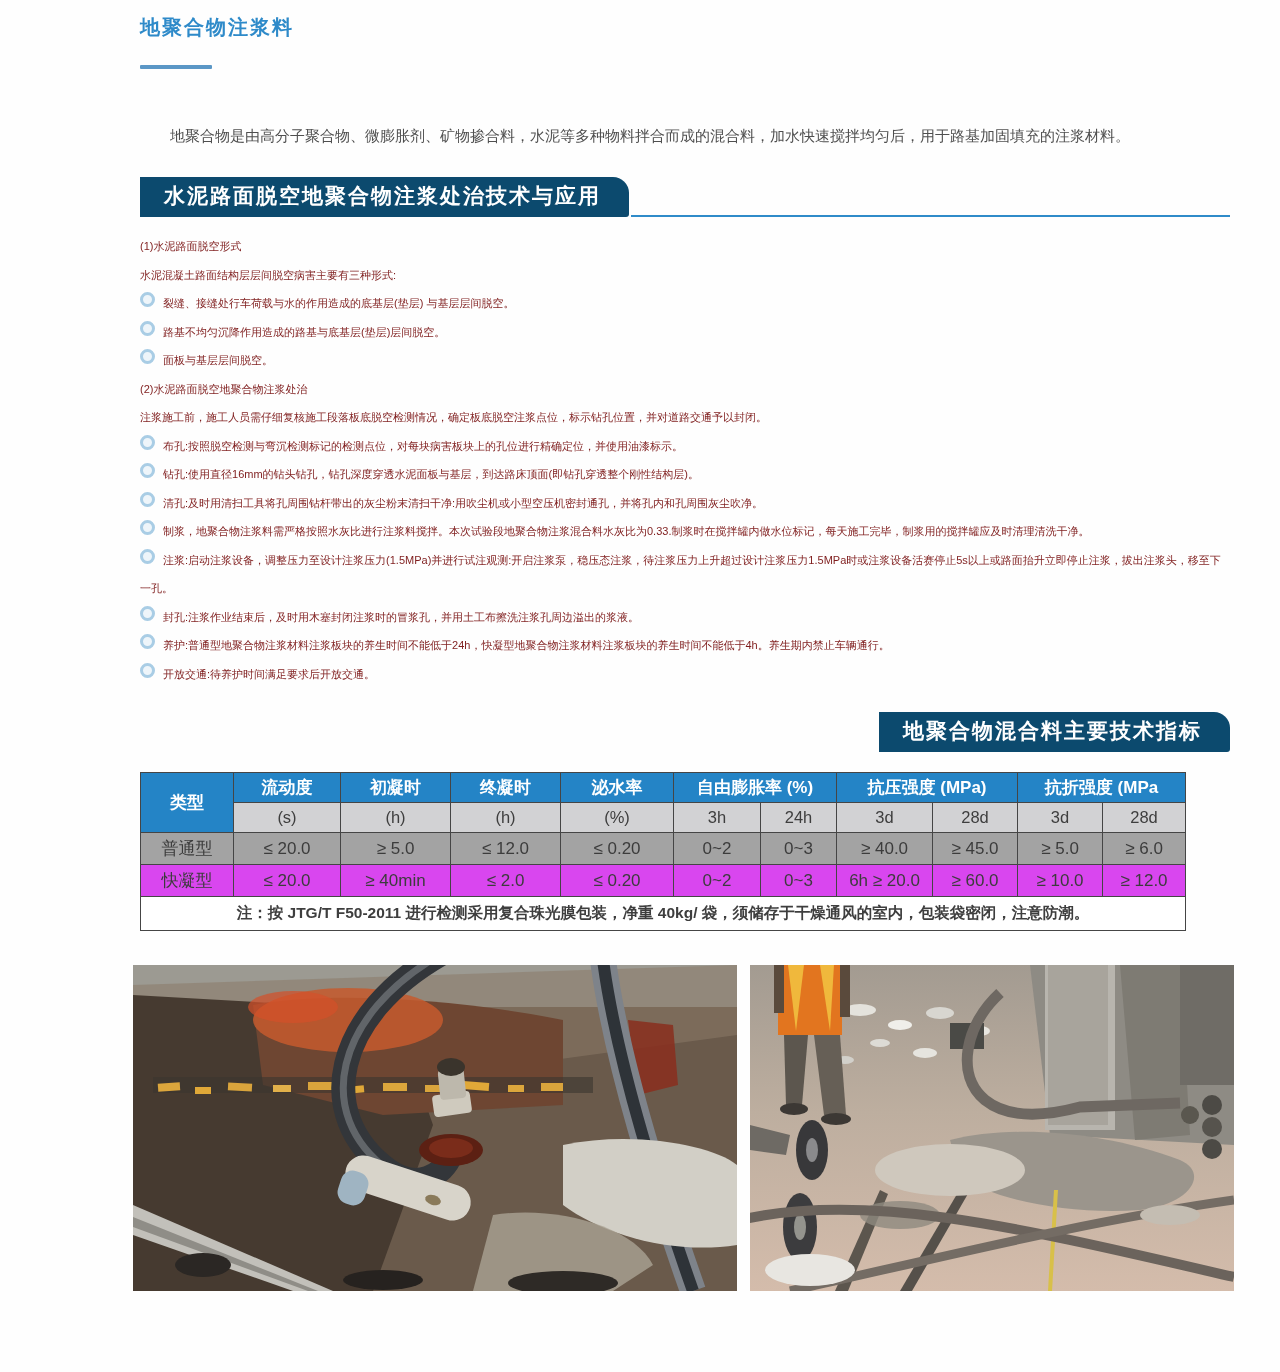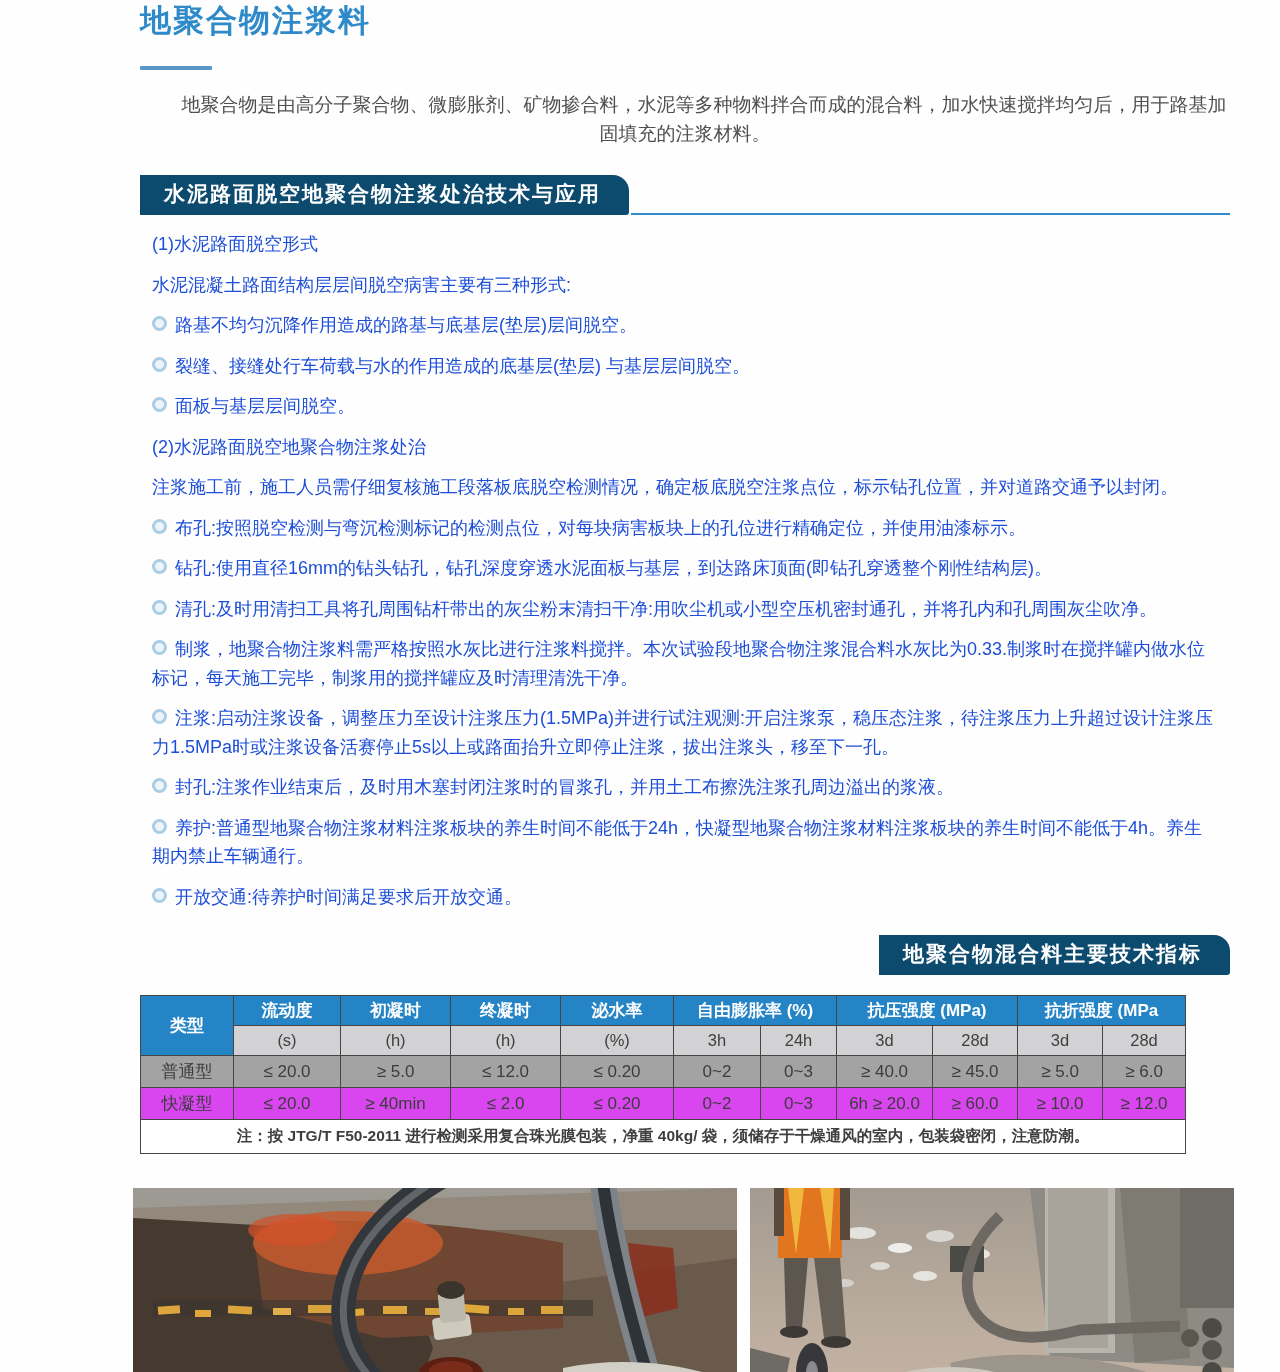--- a/index.html
+++ b/index.html
@@ -1,32 +1,32 @@
 <!DOCTYPE html>
 <html><head>
 <meta charset="utf-8">
 <style>
   html,body{margin:0;padding:0;background:#ffffff;}
   body{font-family:"Liberation Sans","DejaVu Sans",sans-serif;color:#4c4c4c;}
   .page{position:relative;width:1280px;height:1372px;background:#fefefe;overflow:hidden;}
   .content{padding:0 50px 0 140px;}
 
-  .doc-title{font-size:31px;font-weight:700;color:#2e8ac9;letter-spacing:2px;}
+  .doc-title{padding-top:14px;font-size:20px;font-weight:700;color:#2e8ac9;letter-spacing:2px;}
   .title-rule{width:72px;height:4px;background:#5b97c6;margin-top:24px;border-radius:1px;}
 
-  .intro{margin-top:20px;font-size:19px;line-height:29px;text-indent:2em;color:#4f4f4f;text-align:center;}
+  .intro{margin-top:52px;font-size:15px;line-height:29px;text-indent:2em;color:#4f4f4f;}
 
   .banner{display:flex;align-items:flex-end;margin-top:27px;}
   .banner-box{background:#0c4a6e;color:#ffffff;font-size:21px;font-weight:700;
     letter-spacing:2px;padding:5px 28px 7px 24px;border-top-right-radius:16px;
     border-bottom-right-radius:3px;}
   .banner-tail{flex:1;height:2px;background:#2f8bc9;margin-left:2px;}
 
   .lines{margin-top:15px;}
-  .line{margin:12px;font-size:18px;line-height:28.5px;color:#1d4ed8;}
+  .line{margin:0;font-size:11px;line-height:28.5px;color:#7f1d1d;}
   .bullet-icon{display:inline-block;width:9px;height:9px;border:3px solid #a9cde5;
     border-radius:50%;margin-right:8px;vertical-align:0px;background:#eef5fa;}
 
   .spec-banner{margin-top:24px;flex-direction:column;}
 
   table.spec{border-collapse:collapse;table-layout:fixed;width:1045px;margin-top:20px;font-size:17px;}
   table.spec th,table.spec td{border:1px solid #454545;text-align:center;padding:0;overflow:hidden;white-space:nowrap;}
   .th-blue{background:#2484c6;color:#ffffff;font-weight:700;height:29px;font-size:17px;}
   .th-gray{background:#d2d2d4;color:#3e3e3e;font-weight:400;height:29px;font-size:16.5px;}
   .row-white td{background:#a3a3a3;height:31px;color:#3c3c3c;}
@@ -50,22 +50,22 @@
     <p class="intro">地聚合物是由高分子聚合物、微膨胀剂、矿物掺合料，水泥等多种物料拌合而成的混合料，加水快速搅拌均匀后，用于路基加固填充的注浆材料。</p>
 
     <div class="banner">
       <div class="banner-box">水泥路面脱空地聚合物注浆处治技术与应用</div>
       <div class="banner-tail"></div>
     </div>
 
     <div class="lines">
       <p class="line"><span>(1)水泥路面脱空形式</span></p>
       <p class="line"><span>水泥混凝土路面结构层层间脱空病害主要有三种形式:</span></p>
+      <p class="line"><span class="bullet-icon"></span><span>裂缝、接缝处行车荷载与水的作用造成的底基层(垫层) 与基层层间脱空。</span></p>
       <p class="line"><span class="bullet-icon"></span><span>路基不均匀沉降作用造成的路基与底基层(垫层)层间脱空。</span></p>
-      <p class="line"><span class="bullet-icon"></span><span>裂缝、接缝处行车荷载与水的作用造成的底基层(垫层) 与基层层间脱空。</span></p>
       <p class="line"><span class="bullet-icon"></span><span>面板与基层层间脱空。</span></p>
       <p class="line"><span>(2)水泥路面脱空地聚合物注浆处治</span></p>
       <p class="line"><span>注浆施工前，施工人员需仔细复核施工段落板底脱空检测情况，确定板底脱空注浆点位，标示钻孔位置，并对道路交通予以封闭。</span></p>
       <p class="line"><span class="bullet-icon"></span><span>布孔:按照脱空检测与弯沉检测标记的检测点位，对每块病害板块上的孔位进行精确定位，并使用油漆标示。</span></p>
       <p class="line"><span class="bullet-icon"></span><span>钻孔:使用直径16mm的钻头钻孔，钻孔深度穿透水泥面板与基层，到达路床顶面(即钻孔穿透整个刚性结构层)。</span></p>
       <p class="line"><span class="bullet-icon"></span><span>清孔:及时用清扫工具将孔周围钻杆带出的灰尘粉末清扫干净:用吹尘机或小型空压机密封通孔，并将孔内和孔周围灰尘吹净。</span></p>
       <p class="line"><span class="bullet-icon"></span><span>制浆，地聚合物注浆料需严格按照水灰比进行注浆料搅拌。本次试验段地聚合物注浆混合料水灰比为0.33.制浆时在搅拌罐内做水位标记，每天施工完毕，制浆用的搅拌罐应及时清理清洗干净。</span></p>
       <p class="line"><span class="bullet-icon"></span><span>注浆:启动注浆设备，调整压力至设计注浆压力(1.5MPa)并进行试注观测:开启注浆泵，稳压态注浆，待注浆压力上升超过设计注浆压力1.5MPa时或注浆设备活赛停止5s以上或路面抬升立即停止注浆，拔出注浆头，移至下一孔。</span></p>
       <p class="line"><span class="bullet-icon"></span><span>封孔:注浆作业结束后，及时用木塞封闭注浆时的冒浆孔，并用土工布擦洗注浆孔周边溢出的浆液。</span></p>
       <p class="line"><span class="bullet-icon"></span><span>养护:普通型地聚合物注浆材料注浆板块的养生时间不能低于24h，快凝型地聚合物注浆材料注浆板块的养生时间不能低于4h。养生期内禁止车辆通行。</span></p>

